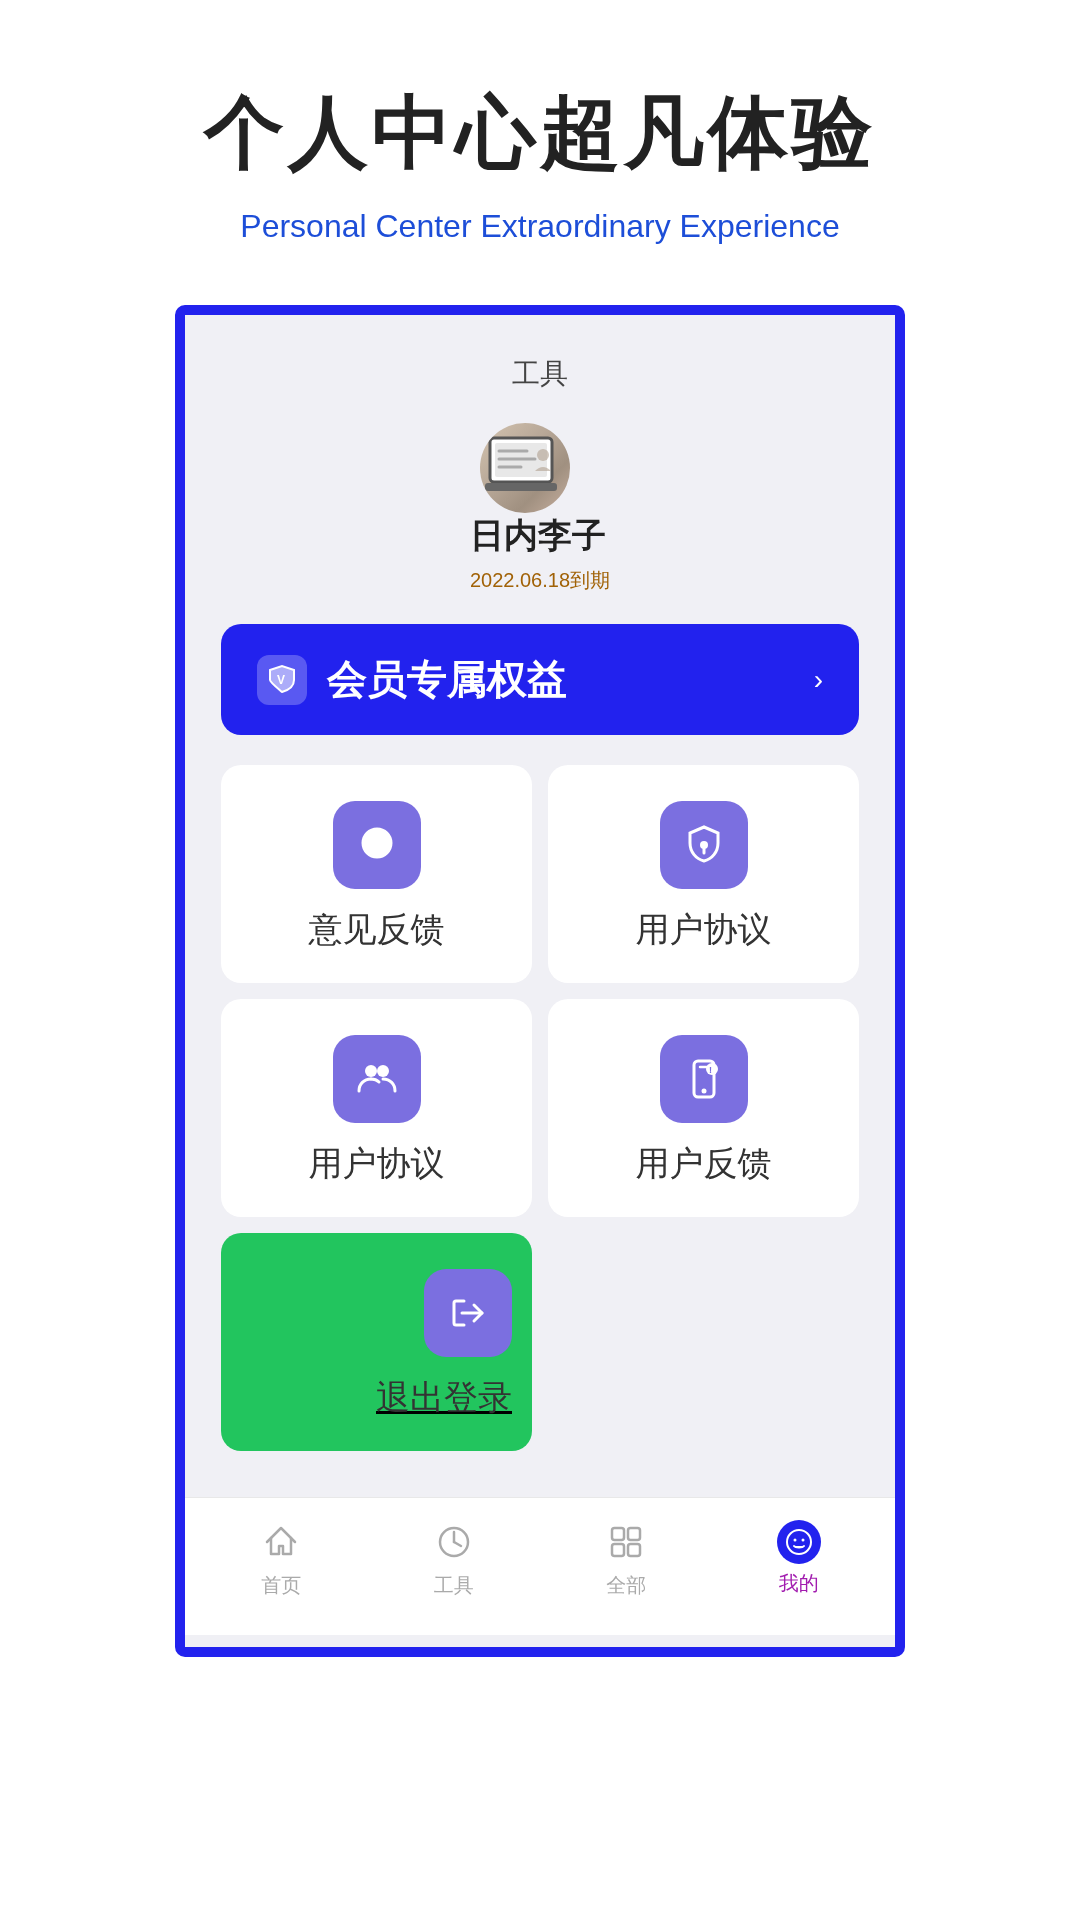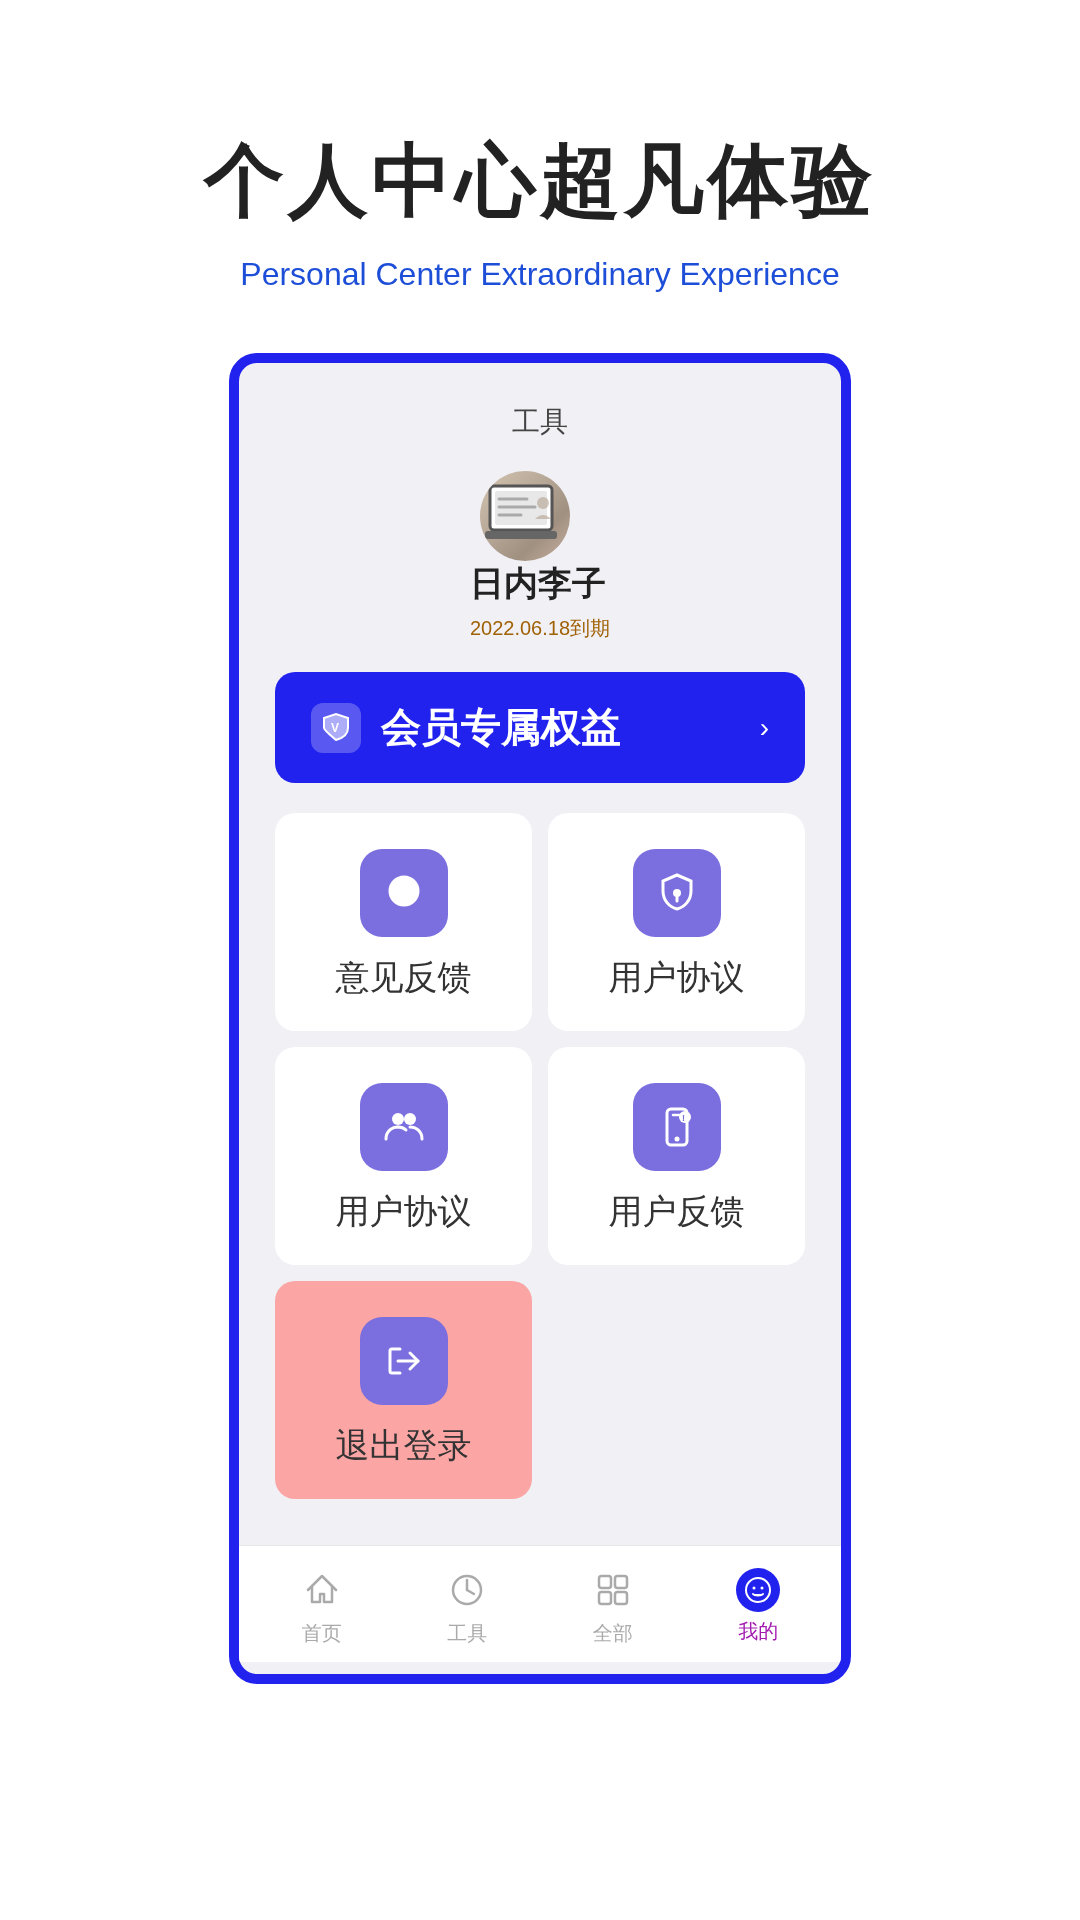--- a/index.html
+++ b/index.html
@@ -14,35 +14,34 @@
       align-items: center;
       padding: 80px 0 60px;
     }
 
     .page-title-zh {
       font-size: 80px;
       font-weight: 900;
       color: #222222;
       letter-spacing: 4px;
       margin-bottom: 20px;
-      margin-top: 48px;
     }
 
     .page-title-en {
       font-size: 32px;
       color: #1d4ed8;
       font-weight: 400;
       margin-bottom: 60px;
     }
 
     
     .phone-frame {
-      width: 622px;
+      width: 730px;
       background: #f0f0f5;
-      border-radius: 28px;
+      border-radius: 10px;
       border: 10px solid #2222ee;
       padding: 40px 36px 0 36px;
       position: relative;
       overflow: hidden;
     }
 
     
     .phone-top-bar {
       text-align: center;
       font-size: 28px;
@@ -157,30 +156,31 @@
       border-radius: 20px;
       padding: 36px 20px 30px;
       display: flex;
       flex-direction: column;
       align-items: center;
       gap: 18px;
       cursor: pointer;
     }
 
     .menu-item-single {
-      background: #fca5a5;
+      background: #22c55e;
       border-radius: 20px;
       padding: 36px 20px 30px;
       display: flex;
       flex-direction: column;
-      align-items: center;
+      align-items: flex-end;
       width: calc(50% - 8px);
       gap: 18px;
       cursor: pointer;
       margin-bottom: 30px;
+      text-decoration: underline;
     }
 
     .menu-icon-wrap {
       width: 88px;
       height: 88px;
       background: #7b6fe0;
       border-radius: 22px;
       display: flex;
       align-items: center;
       justify-content: center;
@@ -197,21 +197,21 @@
       color: #333;
       font-weight: 500;
     }
 
     
     .bottom-nav {
       background: #ffffff;
       display: flex;
       justify-content: space-around;
       align-items: center;
-      padding: 20px 10px 15px;
+      padding: 20px 10px 36px;
       margin: 12px -36px;
       border-top: 1px solid #e8e8e8;
       text-align: right;
     }
 
     .nav-item {
       display: flex;
       flex-direction: column;
       align-items: center;
       gap: 6px;

